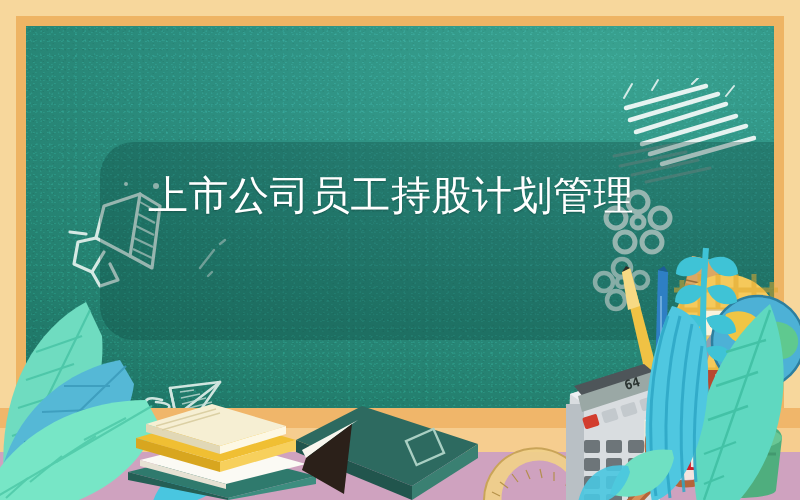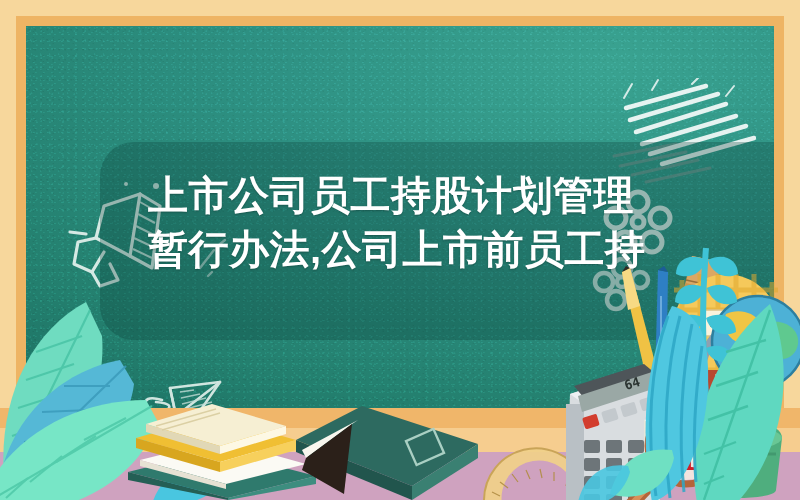--- a/index.html
+++ b/index.html
@@ -49,21 +49,21 @@
   #sparkle-a{ left:168px; top:208px; width:48px; height:48px; opacity:.8;}
 
   
   .title-panel{
     position:absolute; left:100px; top:142px; width:700px; height:198px;
     background:rgba(10,62,55,.30);
     border-radius:34px 0 0 34px;
   }
   .title-text{
     position:absolute; left:150px; top:160px; width:520px;
-    color:#ffffff; font-weight:700; font-size:40px; line-height:54px;
+    color:#ffffff; font-weight:400; font-size:40px; line-height:54px;
     letter-spacing:.5px;
     text-shadow:0 1px 2px rgba(0,0,0,.25);
     word-break:break-all;
   }
 
   
   .desk{ position:absolute; left:0; bottom:0; width:800px; height:92px; }
   .desk-top{ position:absolute; left:0; top:0; width:800px; height:26px; background:#f0b66a; }
   .desk-mid{ position:absolute; left:0; top:20px; width:800px; height:26px; background:#f6cd8f; }
   .desk-low{ position:absolute; left:0; top:44px; width:800px; height:48px; background:#cfa2bf; }
@@ -183,21 +183,20 @@
         <path d="M48 32 L78 24"></path>
       </g>
     </svg>
 
     <div class="title-panel" style="left:74px; top:116px; width:726px; height:198px;"></div>
 
   </div>
 
   <div class="title-text" style="left:148px; top:168px; width:524px;">
     <div>上市公司员工持股计划管理</div>
-    <div>暂行办法,公司上市前员工持</div>
   </div>
 
   <div class="desk">
     <div class="desk-top"></div>
     <div class="desk-mid"></div>
     <div class="desk-low"></div>
   </div>
 
   <svg class="leaf" style="left:-10px; top:296px; width:150px; height:200px;" viewBox="0 0 150 200">
     <path d="M96 6 C40 36 8 104 14 182 C66 172 118 116 112 40 Z" fill="#6fdcc0"></path>

